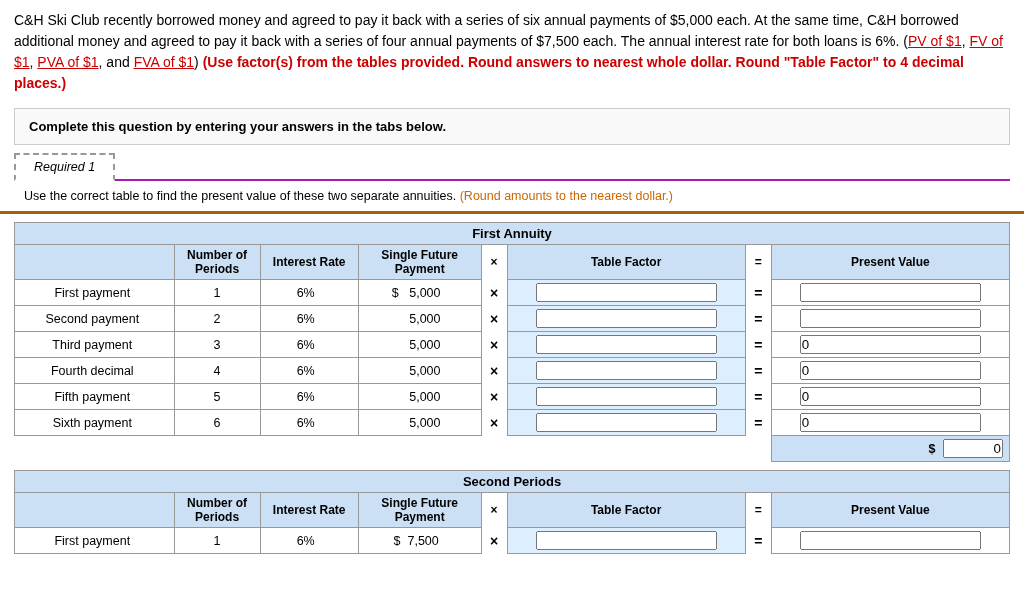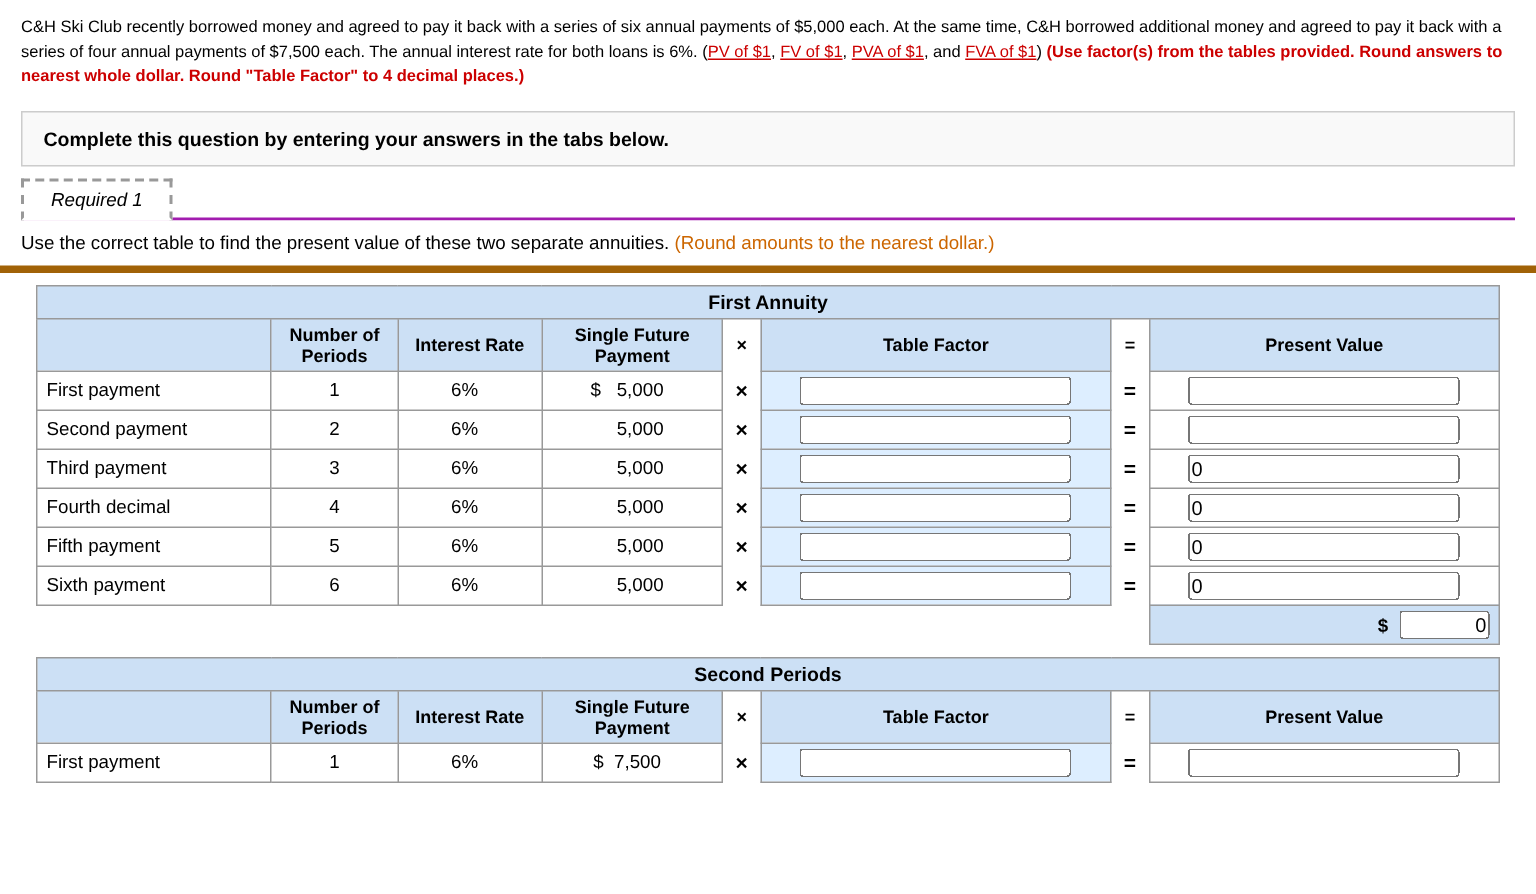--- a/index.html
+++ b/index.html
@@ -11,21 +11,21 @@
       width: 1024px;
       min-height: 596px;
       overflow: hidden;
     }
     .page-container {
       width: 1024px;
       padding: 0;
     }
     .intro-text {
       padding: 10px 14px 6px 14px;
-      font-size: 11px;
+      font-size: 14px;
       line-height: 1.5;
       border-bottom: none;
     }
     .intro-text .highlight-red {
       color: #cc0000;
       font-weight: bold;
     }
     .intro-text a {
       color: #cc0000;
       text-decoration: underline;
@@ -58,32 +58,32 @@
       background: #fff;
       border-bottom: 2px solid #fff;
       margin-bottom: -2px;
       border-bottom-color: #fff;
     }
     .tab-first {
       border: 2px dashed #999;
       background: #fff;
     }
     .instruction-text {
-      padding: 8px 14px;
+      padding: 8px 24px;
       font-size: 12.5px;
-      border-bottom: 5px solid #a16207;
+      border-bottom: 3px solid #a16207;
       margin: 0 0 0 0;
       background: #fff;
     }
     .instruction-text .orange-text {
       color: #cc6600;
     }
     
     .table-section {
-      margin: 8px 24px;
+      margin: 8px 14px;
     }
     .annuity-table {
       width: 100%;
       border-collapse: collapse;
       font-size: 12.5px;
     }
     .annuity-table th, .annuity-table td {
       border: 1px solid #999;
       padding: 3px 6px;
       text-align: center;
@@ -94,21 +94,21 @@
       font-size: 12px;
     }
     .annuity-table .annuity-title {
       background: #cce0f5;
       font-weight: bold;
       font-size: 13px;
       text-align: center;
       border: 1px solid #999;
     }
     .annuity-table .row-label {
-      text-align: left;
+      text-align: center;
       padding-right: 10px;
       background: #fff;
       border: 1px solid #999;
     }
     .annuity-table .table-factor-cell {
       background: #ddeeff;
       min-width: 90px;
     }
     .annuity-table .present-value-cell {
       min-width: 90px;

